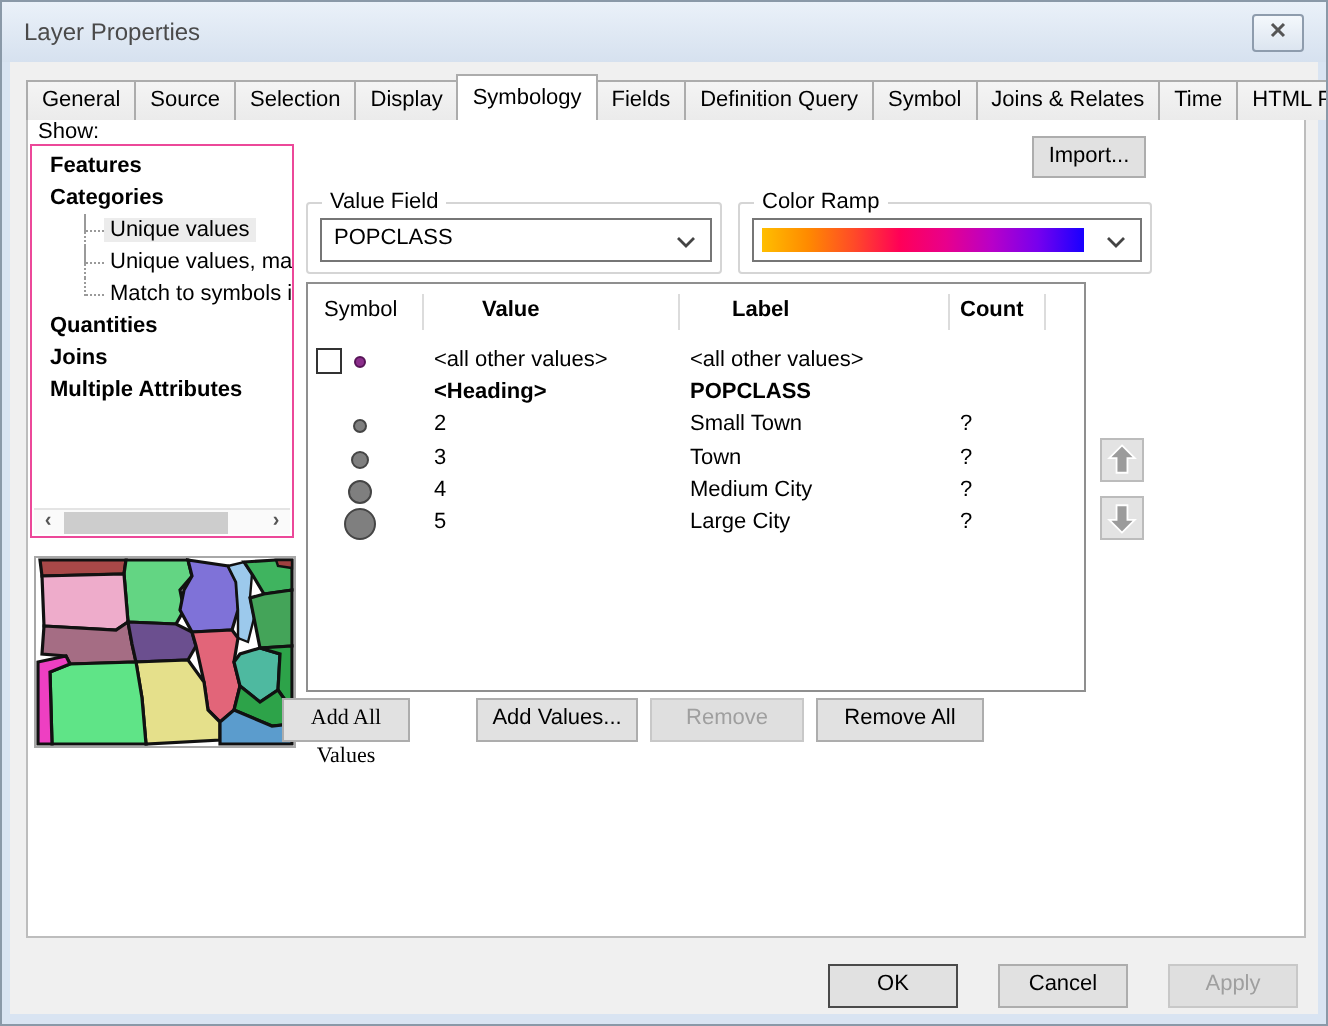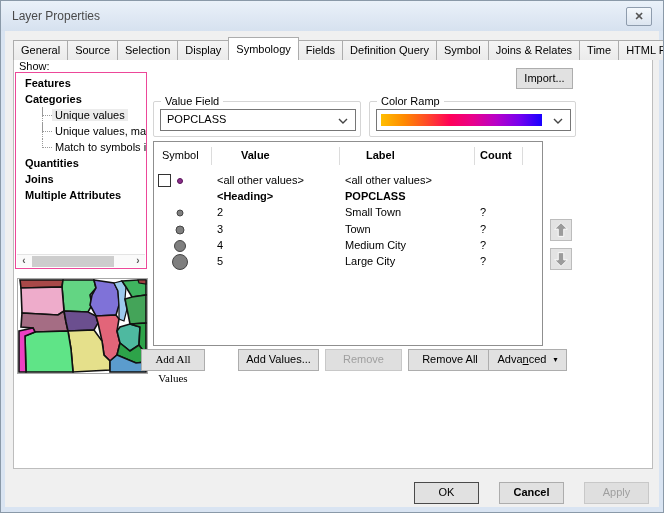--- a/index.html
+++ b/index.html
@@ -272,22 +272,18 @@
   <div class="abs move-btn" style="left:549px; top:247px;">
     <svg width="20" height="20" viewBox="0 0 22 22">
       <path d="M11 19 L4 12 H8 V4 H14 V12 H18 Z" fill="#9b9b9b" stroke="#ffffff" stroke-width="1"></path>
     </svg>
   </div>
 
   <div class="abs btn" style="left:140px; top:348px; width:64px; height:22px;font-family:Liberation Serif, serif;">Add All Values</div>
   <div class="abs btn" style="left:237px; top:348px; width:81px; height:22px;">Add Values...</div>
   <div class="abs btn disabled" style="left:324px; top:348px; width:77px; height:22px;">Remove</div>
   <div class="abs btn" style="left:407px; top:348px; width:84px; height:22px;">Remove All</div>
-  <div class="abs btn" style="left:487px; top:348px; width:79px; height:22px;">
-    <span><span>Adva</span><span style="text-decoration:underline;">n</span><span>ced</span></span>
-    <span style="font-size:8px; vertical-align:1px; margin-left:4px;">▾</span>
-  </div>
 
   <div class="abs btn default" style="left:413px; top:481px; width:65px; height:22px;">OK</div>
-  <div class="abs btn" style="left:498px; top:481px; width:65px; height:22px;font-weight:bold;">Cancel</div>
+  <div class="abs btn" style="left:498px; top:481px; width:65px; height:22px;">Cancel</div>
   <div class="abs btn disabled" style="left:583px; top:481px; width:65px; height:22px;">Apply</div>
 
 </div>
 
 </body></html>

